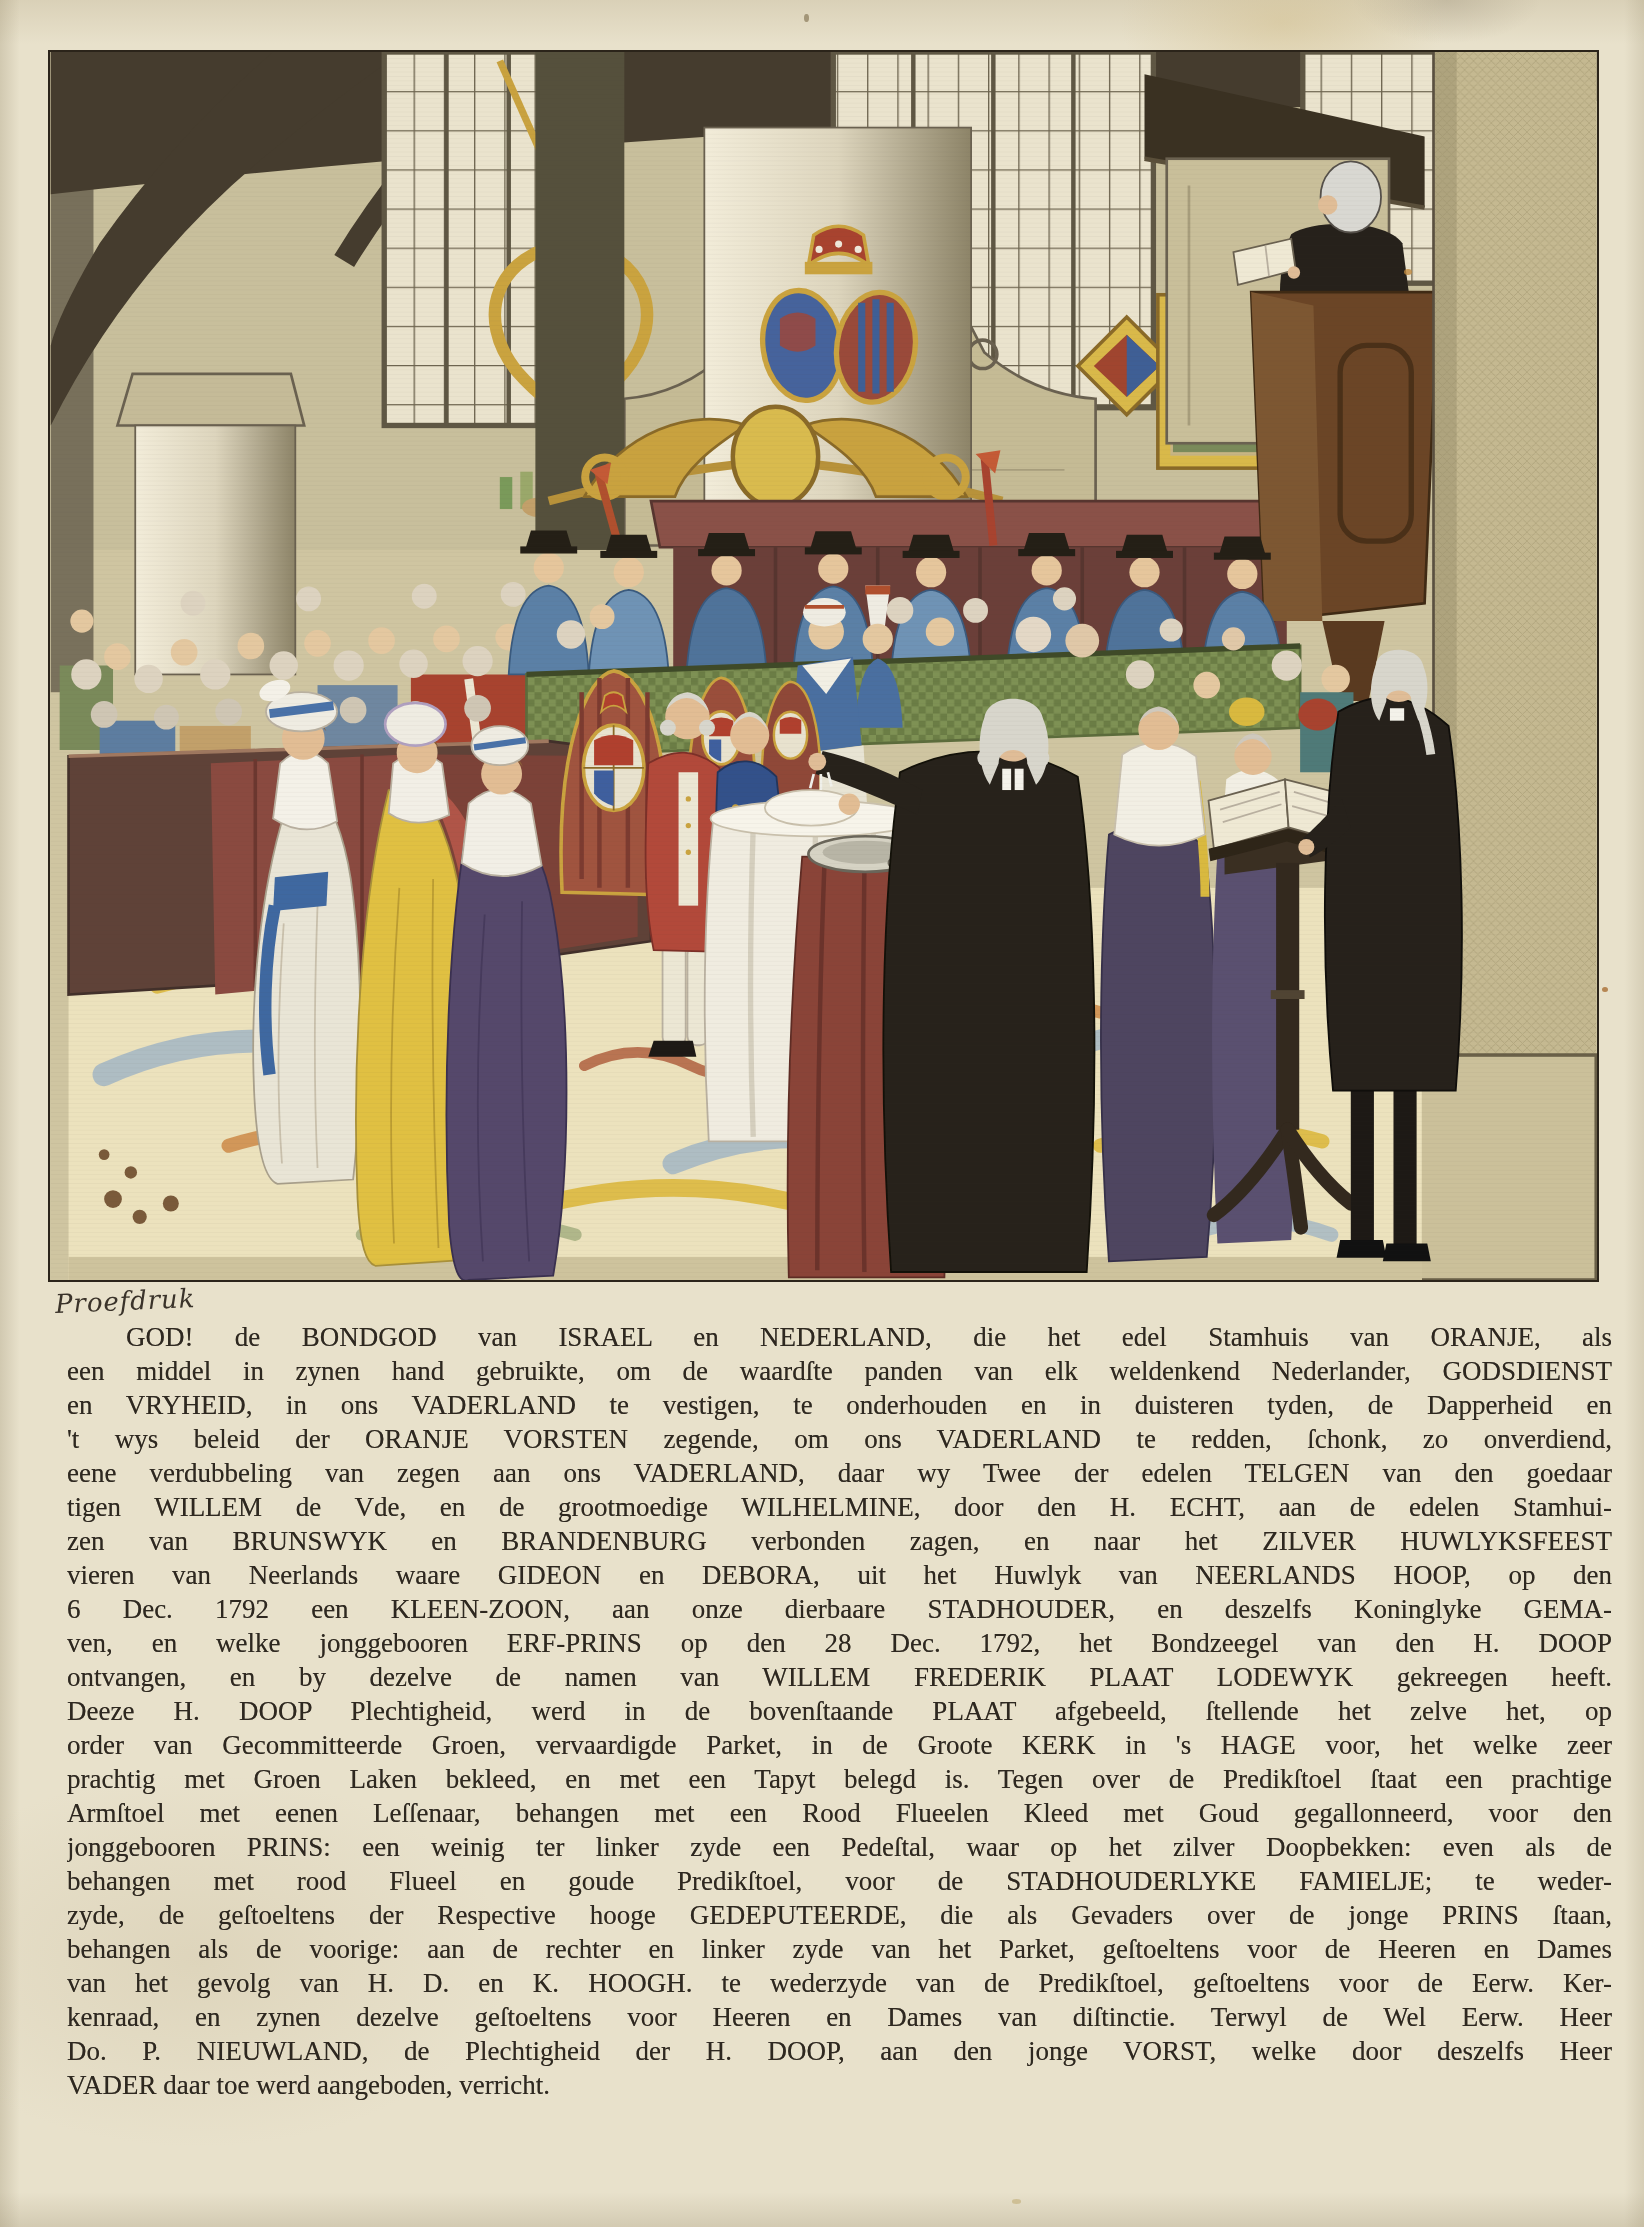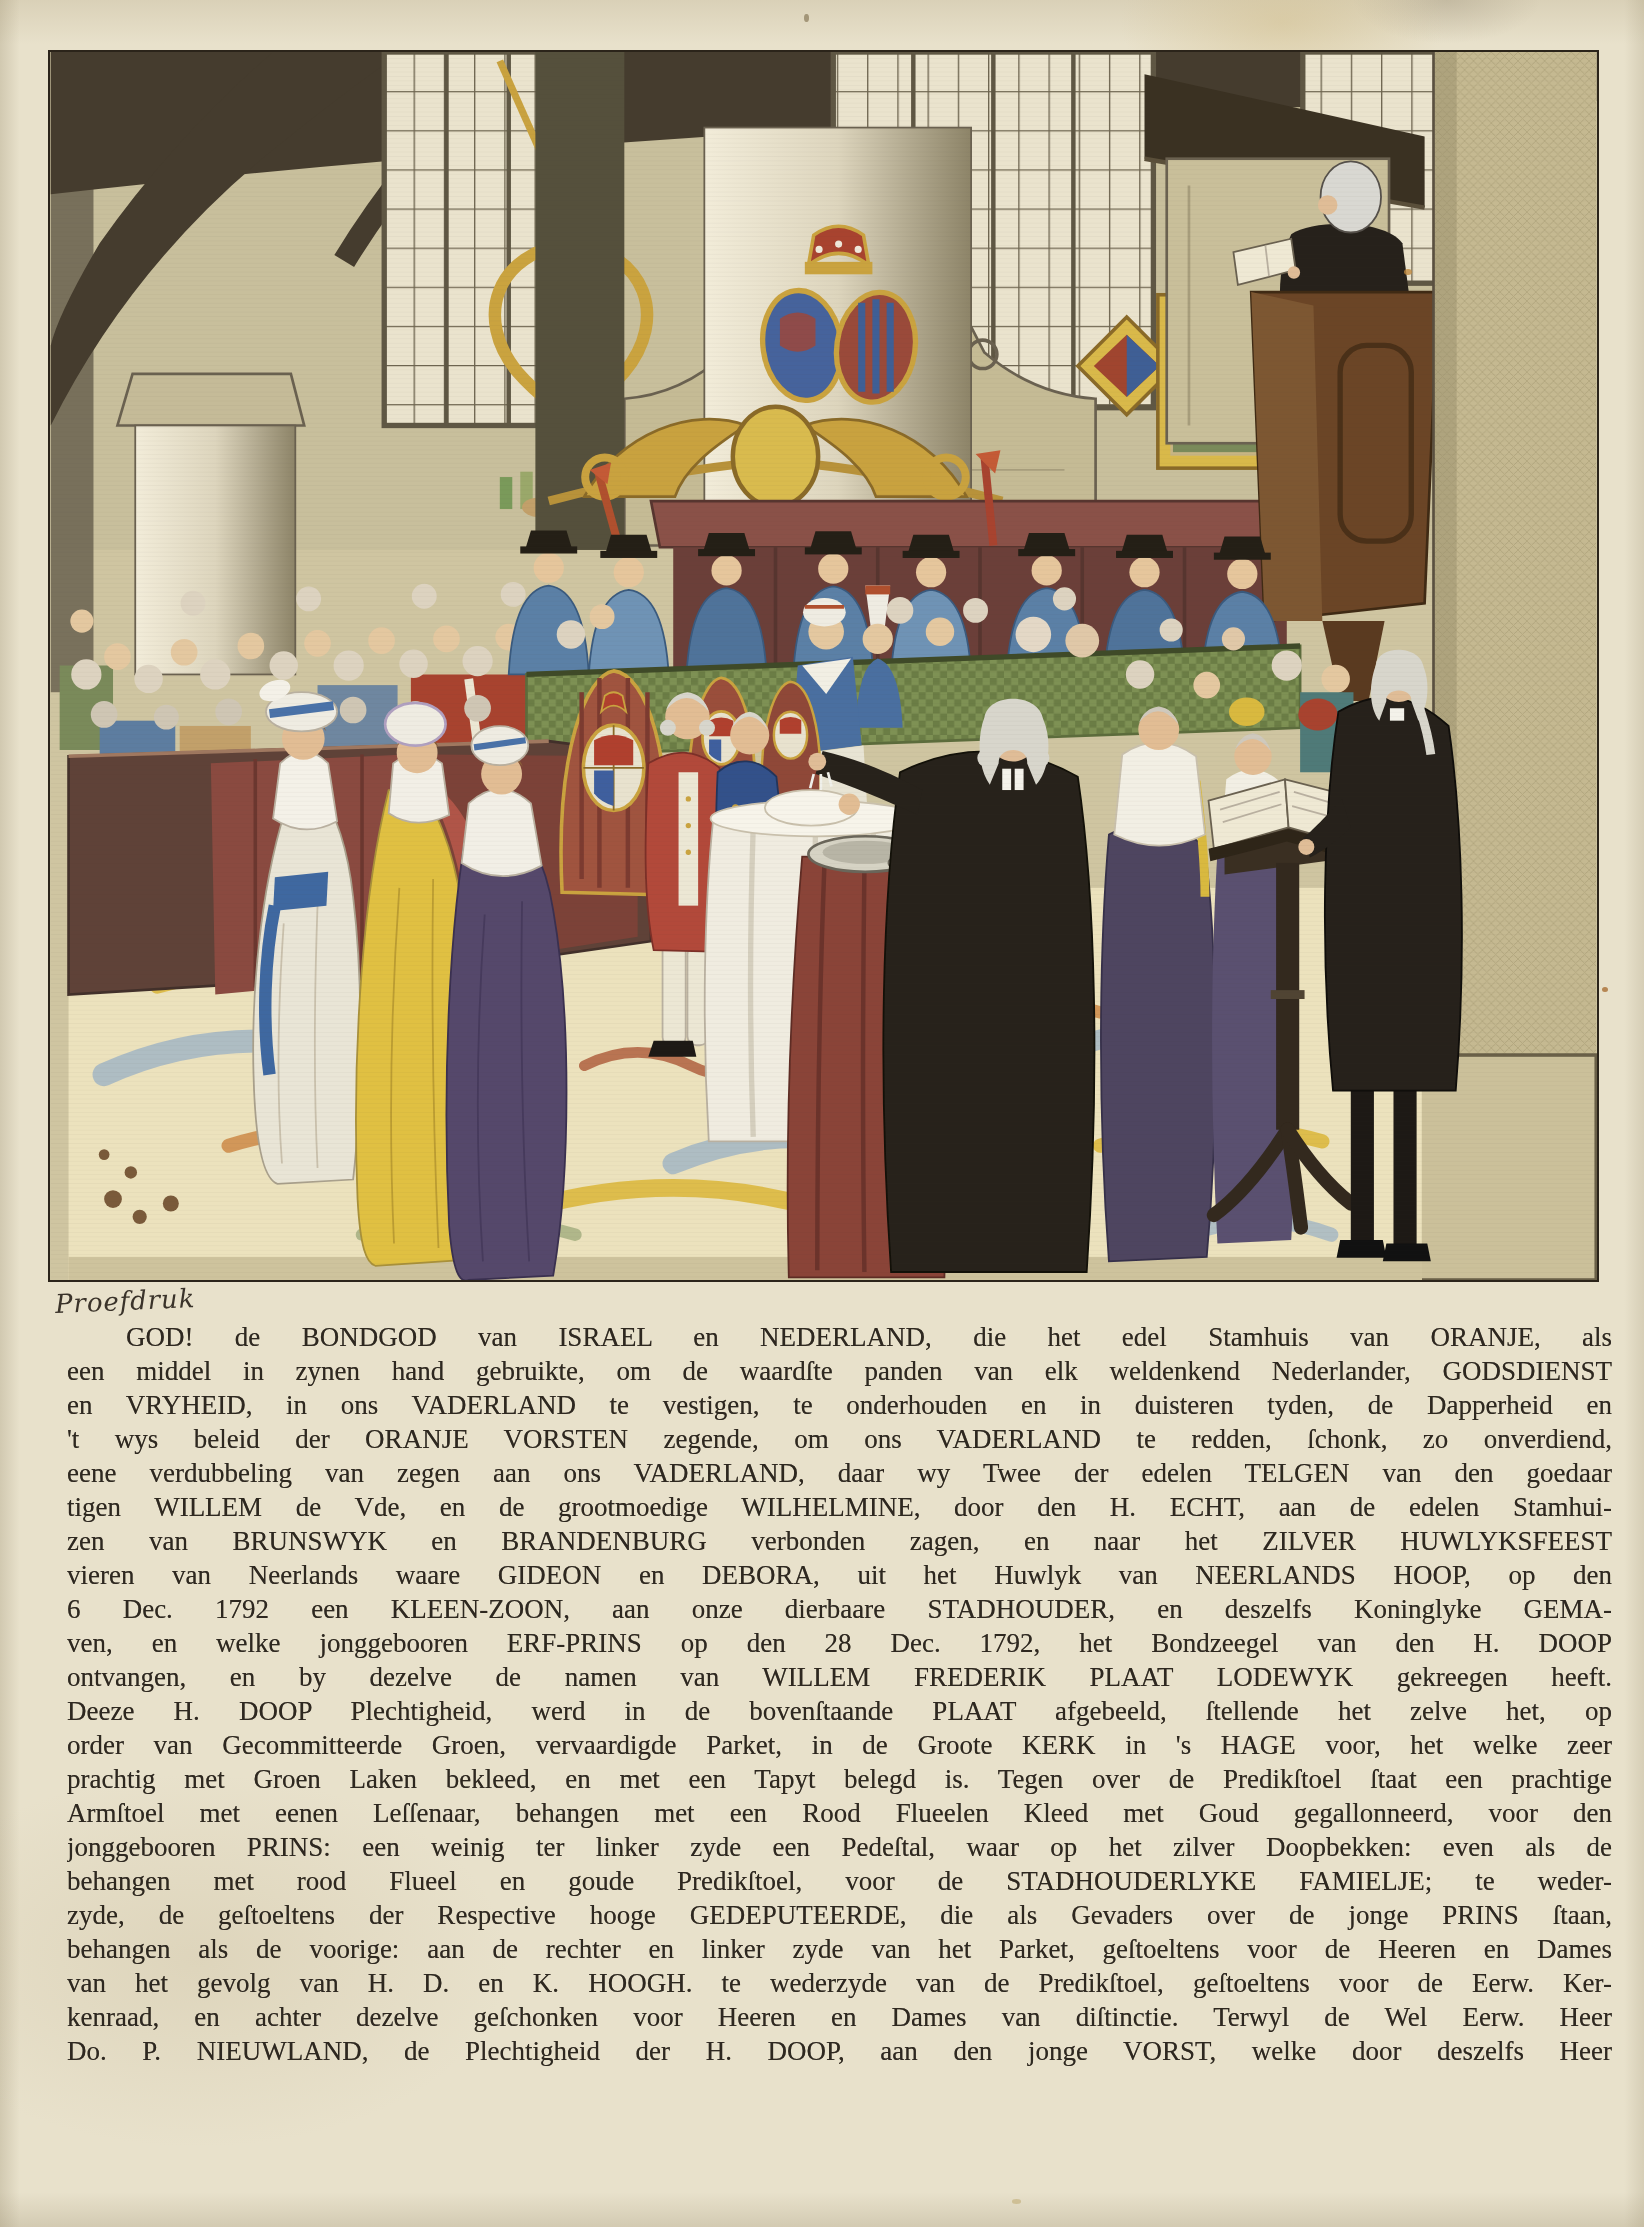--- a/index.html
+++ b/index.html
@@ -525,22 +525,23 @@
       <div class="cap-line">ontvangen, en by dezelve de namen van WILLEM FREDERIK PLAAT LODEWYK gekreegen heeft.</div>
       <div class="cap-line">Deeze H. DOOP Plechtigheid, werd in de bovenſtaande PLAAT afgebeeld, ſtellende het zelve het, op</div>
       <div class="cap-line">order van Gecommitteerde Groen, vervaardigde Parket, in de Groote KERK in 's HAGE voor, het welke zeer</div>
       <div class="cap-line">prachtig met Groen Laken bekleed, en met een Tapyt belegd is. Tegen over de Predikſtoel ſtaat een prachtige</div>
       <div class="cap-line">Armſtoel met eenen Leſſenaar, behangen met een Rood Flueelen Kleed met Goud gegallonneerd, voor den</div>
       <div class="cap-line">jonggebooren PRINS: een weinig ter linker zyde een Pedeſtal, waar op het zilver Doopbekken: even als de</div>
       <div class="cap-line">behangen met rood Flueel en goude Predikſtoel, voor de STADHOUDERLYKE FAMIELJE; te weder-</div>
       <div class="cap-line">zyde, de geſtoeltens der Respective hooge GEDEPUTEERDE, die als Gevaders over de jonge PRINS ſtaan,</div>
       <div class="cap-line">behangen als de voorige: aan de rechter en linker zyde van het Parket, geſtoeltens voor de Heeren en Dames</div>
       <div class="cap-line">van het gevolg van H. D. en K. HOOGH. te wederzyde van de Predikſtoel, geſtoeltens voor de Eerw. Ker-</div>
-      <div class="cap-line">kenraad, en achter dezelve geſchonken voor Heeren en Dames van diſtinctie.  Terwyl de Wel Eerw. Heer</div>
+      <div class="cap-line">kenraad, en zynen dezelve geſtoeltens voor Heeren en Dames van diſtinctie.  Terwyl de Wel Eerw. Heer</div>
       <div class="cap-line">Do. P. NIEUWLAND, de Plechtigheid der H. DOOP, aan den jonge VORST, welke door deszelfs Heer</div>
+      <div class="cap-line last">VADER daar toe werd aangeboden, verricht.</div>
     </div>
 
   <div class="speck s1"></div>
   <div class="speck s2"></div>
   <div class="speck s3"></div>
   <div class="speck s4"></div>
 </div>
 
 
 </body></html>

